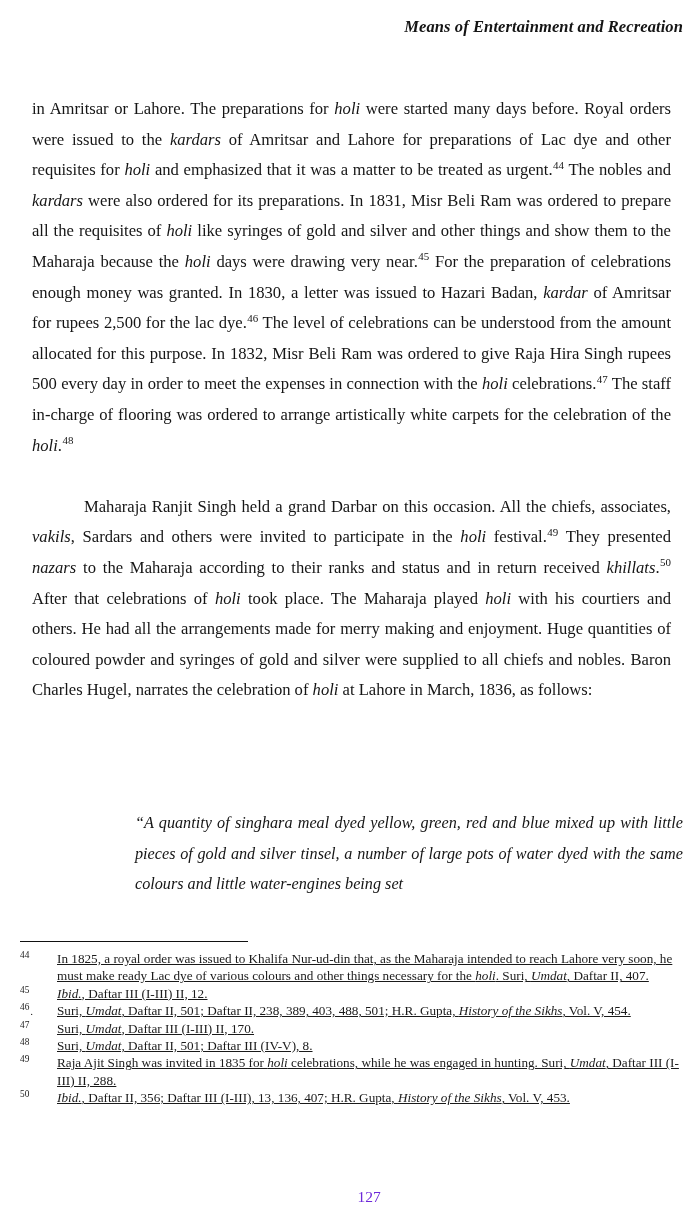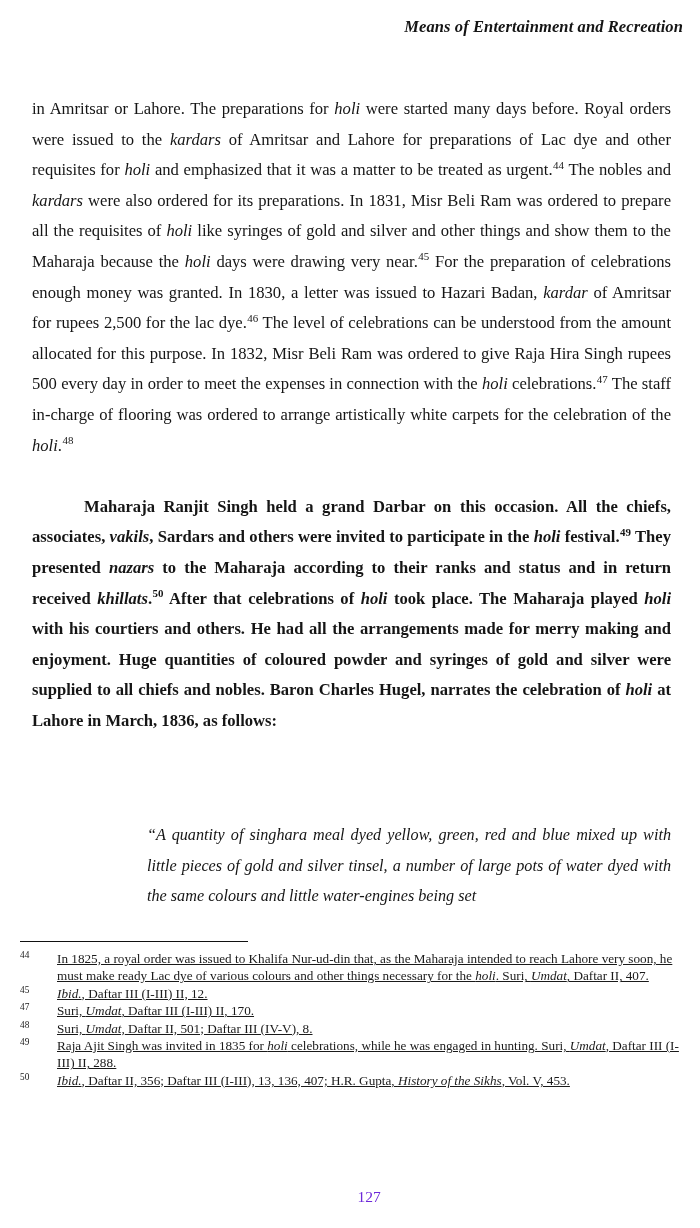--- a/index.html
+++ b/index.html
@@ -54,41 +54,40 @@
     line-height: 30.6px;
     color: #151515;
     -webkit-hyphens: none;
     hyphens: none;
   }
   p.para + p.para {
     margin-top: 30.6px;
   }
   p.para.indented {
     text-indent: 52px;
-    font-weight: bold;
   }
 
   i, .it { font-style: italic; }
 
   sup.fn-ref {
     font-size: 0.66em;
     vertical-align: super;
     line-height: 0;
     padding-left: 0.5px;
   }
 
   
   .blockquote {
     position: absolute;
     left: 135px;
     top: 808px;
     width: 548px;
   }
   .blockquote p {
-    margin: 12px;
+    margin: 0;
     font-style: italic;
     font-size: 16.2px;
     line-height: 30.6px;
     text-align: justify;
     color: #151515;
   }
 
   
   .footnote-rule {
     position: absolute;
@@ -172,20 +171,24 @@
   <div class="footnotes">
     <div class="footnote">
       <span class="fn-num"><span>44</span><span class="dot"></span></span>
       <span class="fn-text">In 1825, a royal order was issued to Khalifa Nur-ud-din that, as the Maharaja intended to reach Lahore very soon, he must make ready Lac dye of various colours and other things necessary for the <i>holi</i>. Suri, <i>Umdat</i>, Daftar II, 407.</span>
     </div>
     <div class="footnote">
       <span class="fn-num"><span>45</span><span class="dot"></span></span>
       <span class="fn-text"><i>Ibid.</i>, Daftar III (I-III) II, 12.</span>
     </div>
     <div class="footnote">
+      <span class="fn-num"><span>46</span><span class="dot">.</span></span>
+      <span class="fn-text">Suri, <i>Umdat</i>, Daftar II, 501; Daftar II, 238, 389, 403, 488, 501; H.R. Gupta, <i>History of the Sikhs</i>, Vol. V, 454.</span>
+    </div>
+    <div class="footnote">
       <span class="fn-num"><span>47</span><span class="dot"></span></span>
       <span class="fn-text">Suri, <i>Umdat</i>, Daftar III (I-III) II, 170.</span>
     </div>
     <div class="footnote">
       <span class="fn-num"><span>48</span><span class="dot"></span></span>
       <span class="fn-text">Suri, <i>Umdat,</i> Daftar II, 501; Daftar III (IV-V), 8.</span>
     </div>
     <div class="footnote">
       <span class="fn-num"><span>49</span><span class="dot"></span></span>
       <span class="fn-text">Raja Ajit Singh was invited in 1835 for <i>holi</i> celebrations, while he was engaged in hunting. Suri, <i>Umdat</i>, Daftar III (I-III) II, 288.</span>

